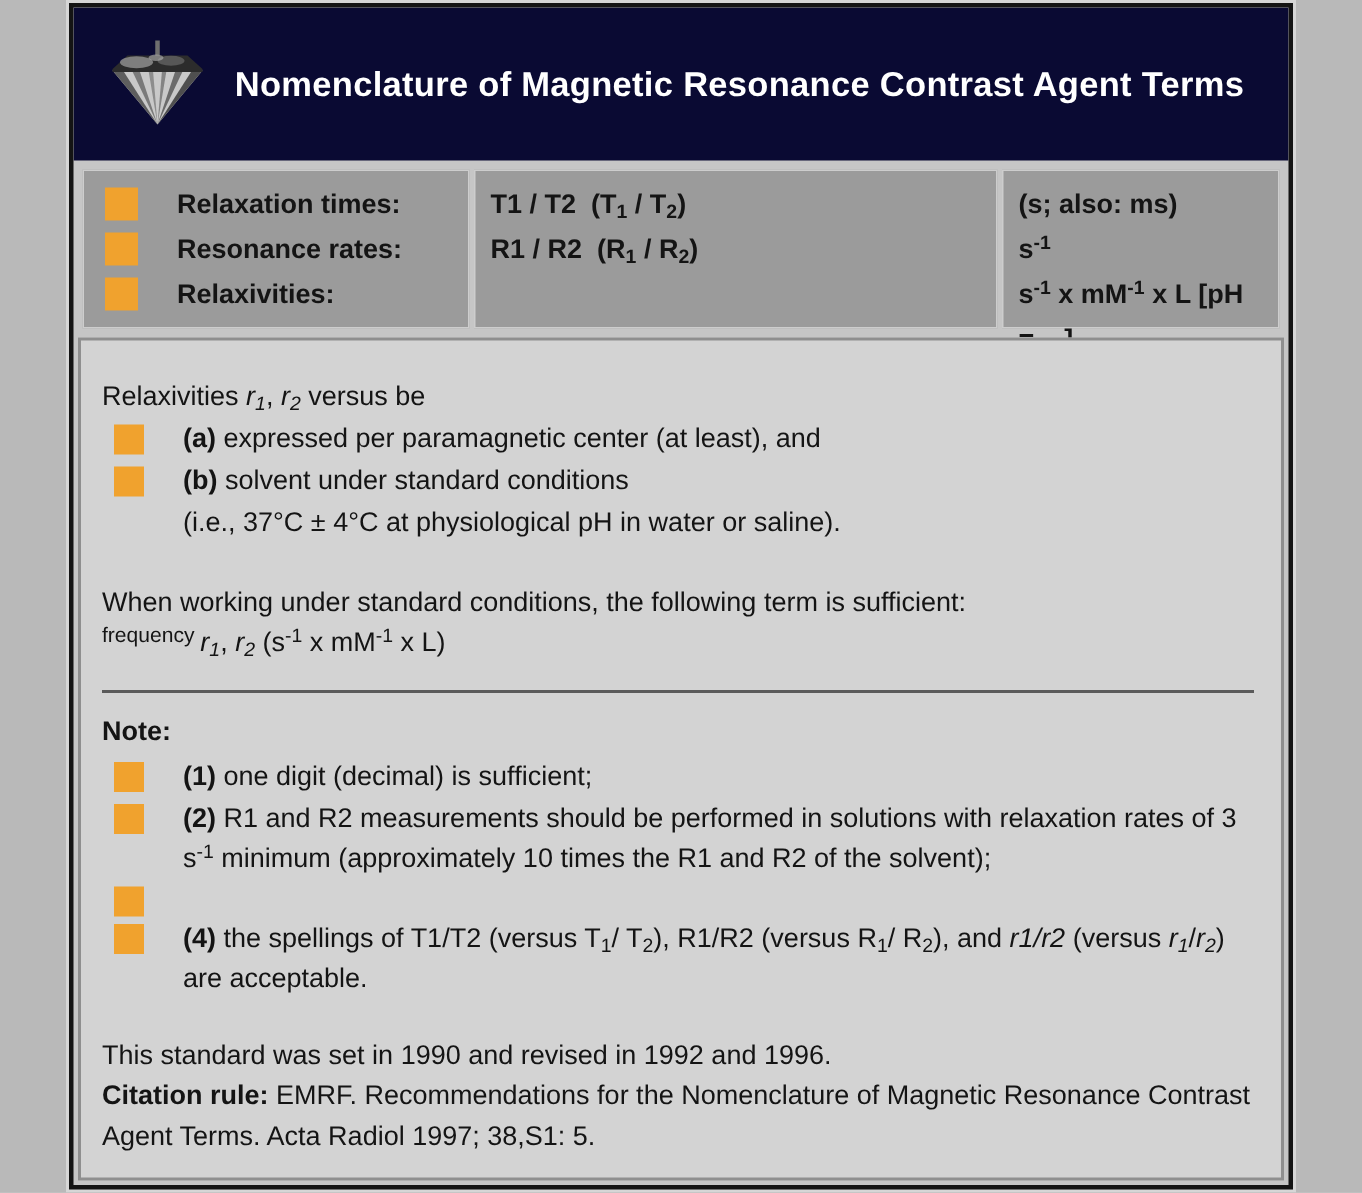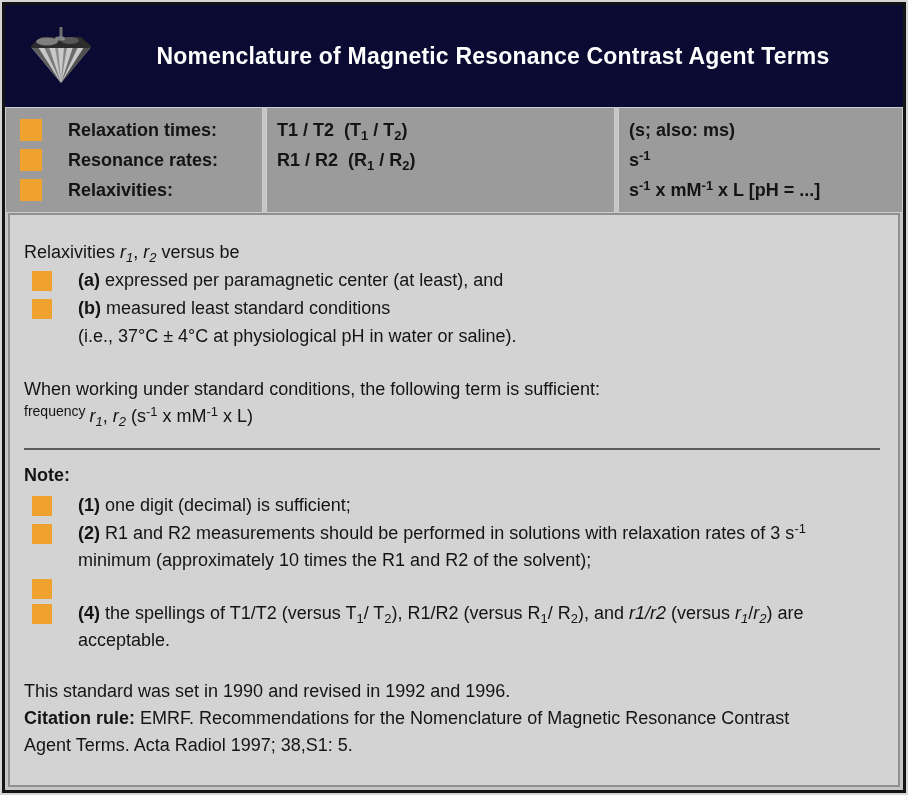--- a/index.html
+++ b/index.html
@@ -1,26 +1,26 @@
 <!DOCTYPE html>
 <html style="--navy: #0A0A33; --bullet: #F0A22E;"><head>
 <meta charset="utf-8">
 <style>
   html,body { margin:0; padding:0; background:#b9b9b9; font-family:"Liberation Sans",sans-serif; }
-  .page { width:908px; height:795px; box-sizing:border-box; background:#d6d6d6; padding:2px; margin:0 auto; }
+  .page { width:820px; height:795px; box-sizing:border-box; background:#d6d6d6; padding:2px; margin:0 auto; }
   .frame { height:100%; box-sizing:border-box; border:3px solid #141414; background:#c6c6c6;
            display:flex; flex-direction:column; overflow:hidden; }
 
   
   .header { flex:none; height:102px; background:var(--navy,#0a0a33); display:flex; align-items:center; }
   .logo { width:64px; height:62px; margin-left:24px; flex:none; }
   .title { flex:1; text-align:center; color:#ffffff; font-weight:bold; font-size:23px; letter-spacing:0.2px; padding-right:10px; }
 
   
-  .terms { flex:none; display:flex; gap:3px; padding:0; }
+  .terms { flex:none; display:flex; gap:3px; padding:6px; }
   .cell { box-sizing:border-box; background:#9b9b9b; border:1px solid #cdcdcd; color:#141414;
           font-weight:bold; font-size:18px; line-height:30px; padding:7px 10px 7px 10px; }
   .cell-labels { width:258px; flex:none; padding-left:6px; }
   .cell-notation { width:349px; flex:none; }
   .cell-units { flex:1; }
   .term-row { display:flex; align-items:center; height:30px; }
   .sq { display:inline-block; width:22px; height:22px; background:var(--bullet,#f0a22e); flex:none; margin-left:8px; }
   .term-label { padding-left:26px; white-space:pre; }
   .tline { white-space:pre-wrap; height:30px; }
 
@@ -98,21 +98,21 @@
     <div class="main">
 
       <div class="line"><span>Relaxivities </span><span class="fmt-i">r</span><span class="fmt-i fmt-sub">1</span><span>, </span><span class="fmt-i">r</span><span class="fmt-i fmt-sub">2</span><span> versus be</span></div>
 
       <div class="brow">
         <span class="sq"></span>
         <div class="btext"><span class="fmt-b">(a)</span><span> expressed per paramagnetic center (at least), and</span></div>
       </div>
       <div class="brow">
         <span class="sq"></span>
-        <div class="btext"><span class="fmt-b">(b)</span><span> measured least standard conditions</span></div>
+        <div class="btext"><span class="fmt-b">(b)</span><span> solvent under standard conditions</span></div>
       </div>
       <div class="brow">
         <span class="sq hidden"></span>
         <div class="btext"><span>(i.e., 37°C ± 4°C at physiological pH in water or saline).</span></div>
       </div>
 
       <div class="line para-gap">When working under standard conditions, the following term is sufficient:</div>
       <div class="line"><span class="fmt-small fmt-sup">frequency </span><span class="fmt-i">r</span><span class="fmt-i fmt-sub">1</span><span>, </span><span class="fmt-i">r</span><span class="fmt-i fmt-sub">2</span><span> (s</span><span class="fmt-sup">-1</span><span> x mM</span><span class="fmt-sup">-1</span><span> x L)</span></div>
 
       <div class="rule"></div>

